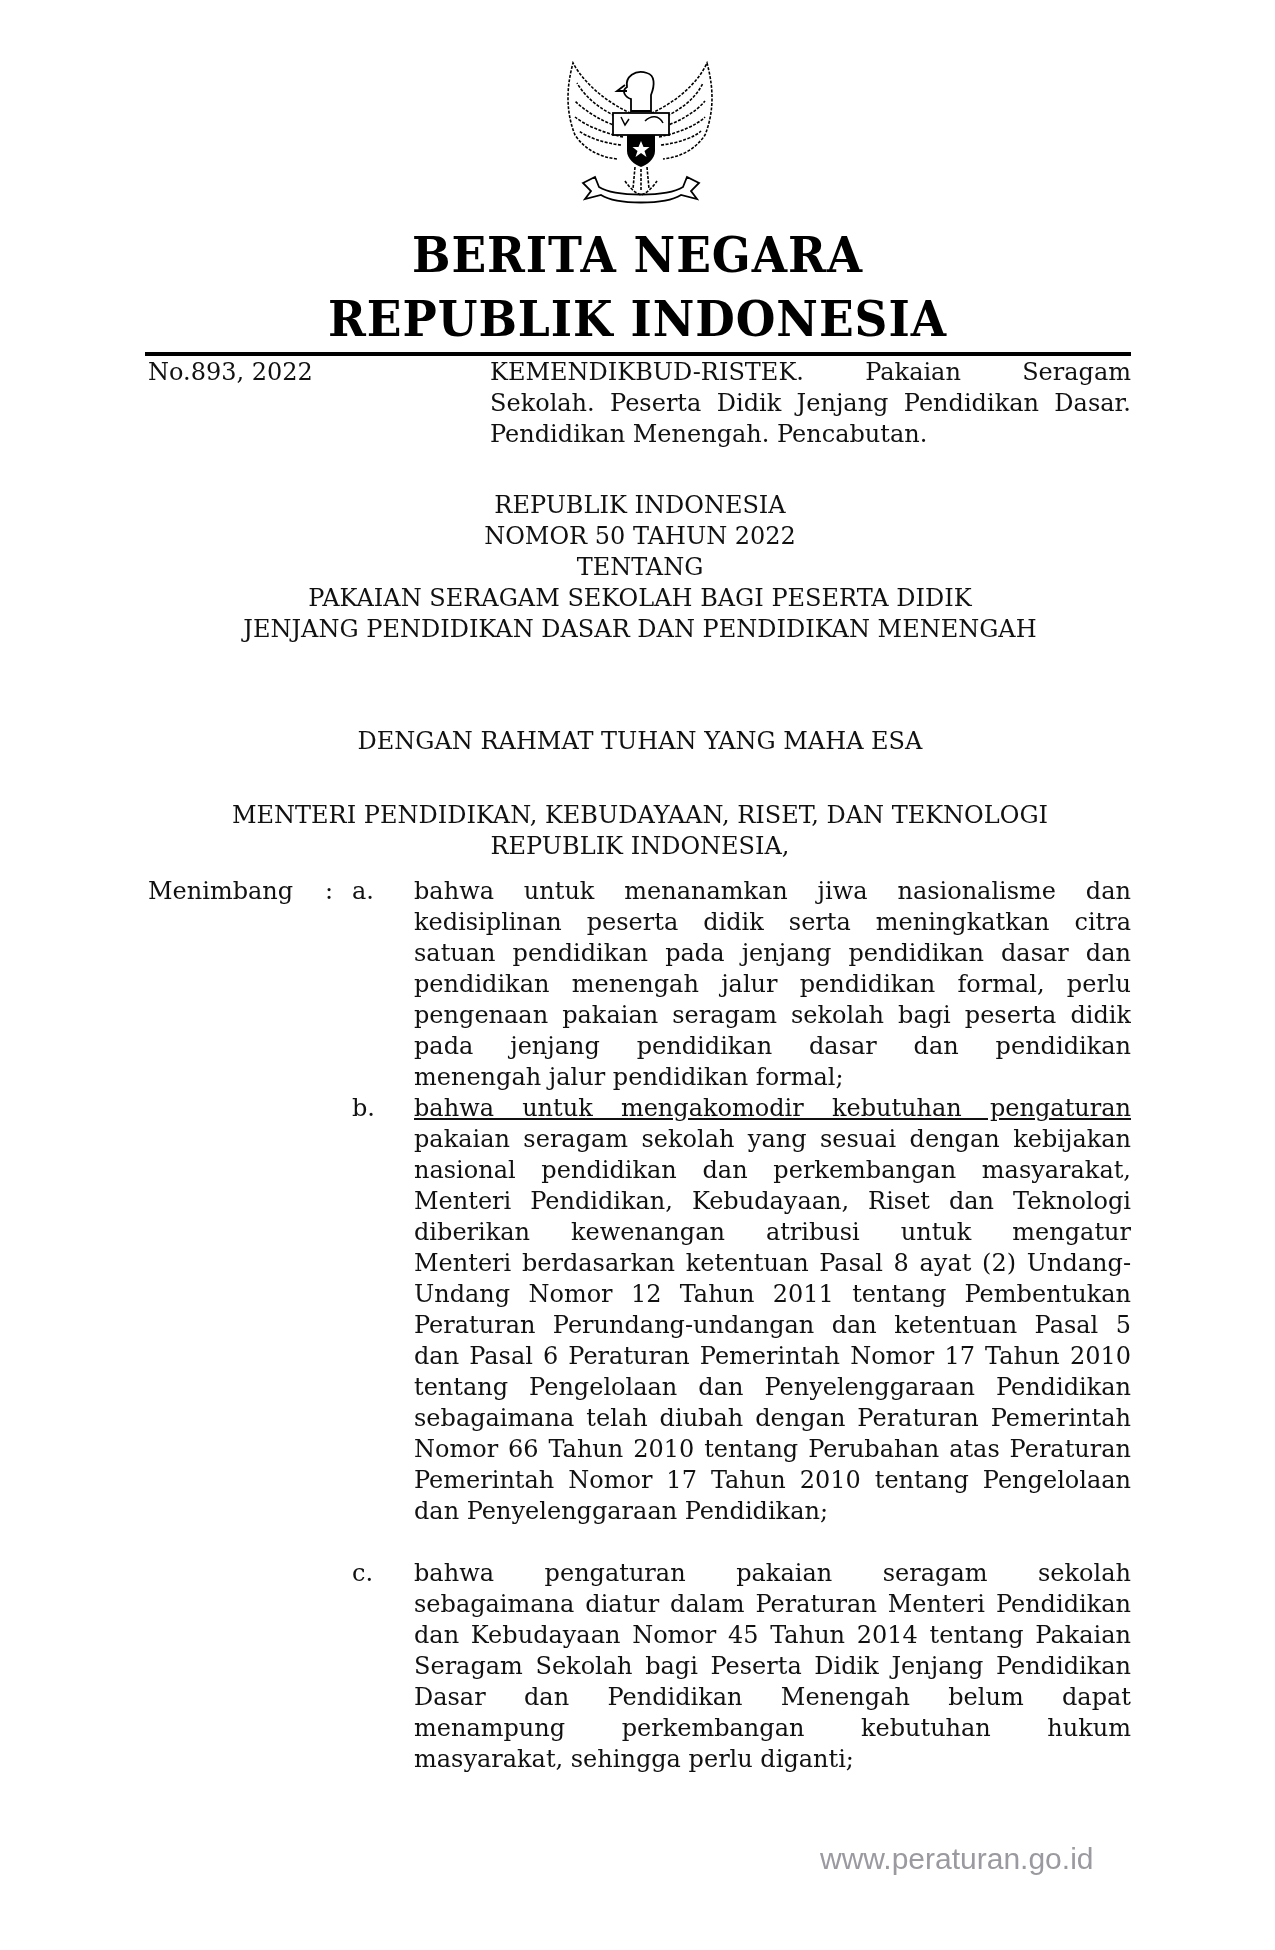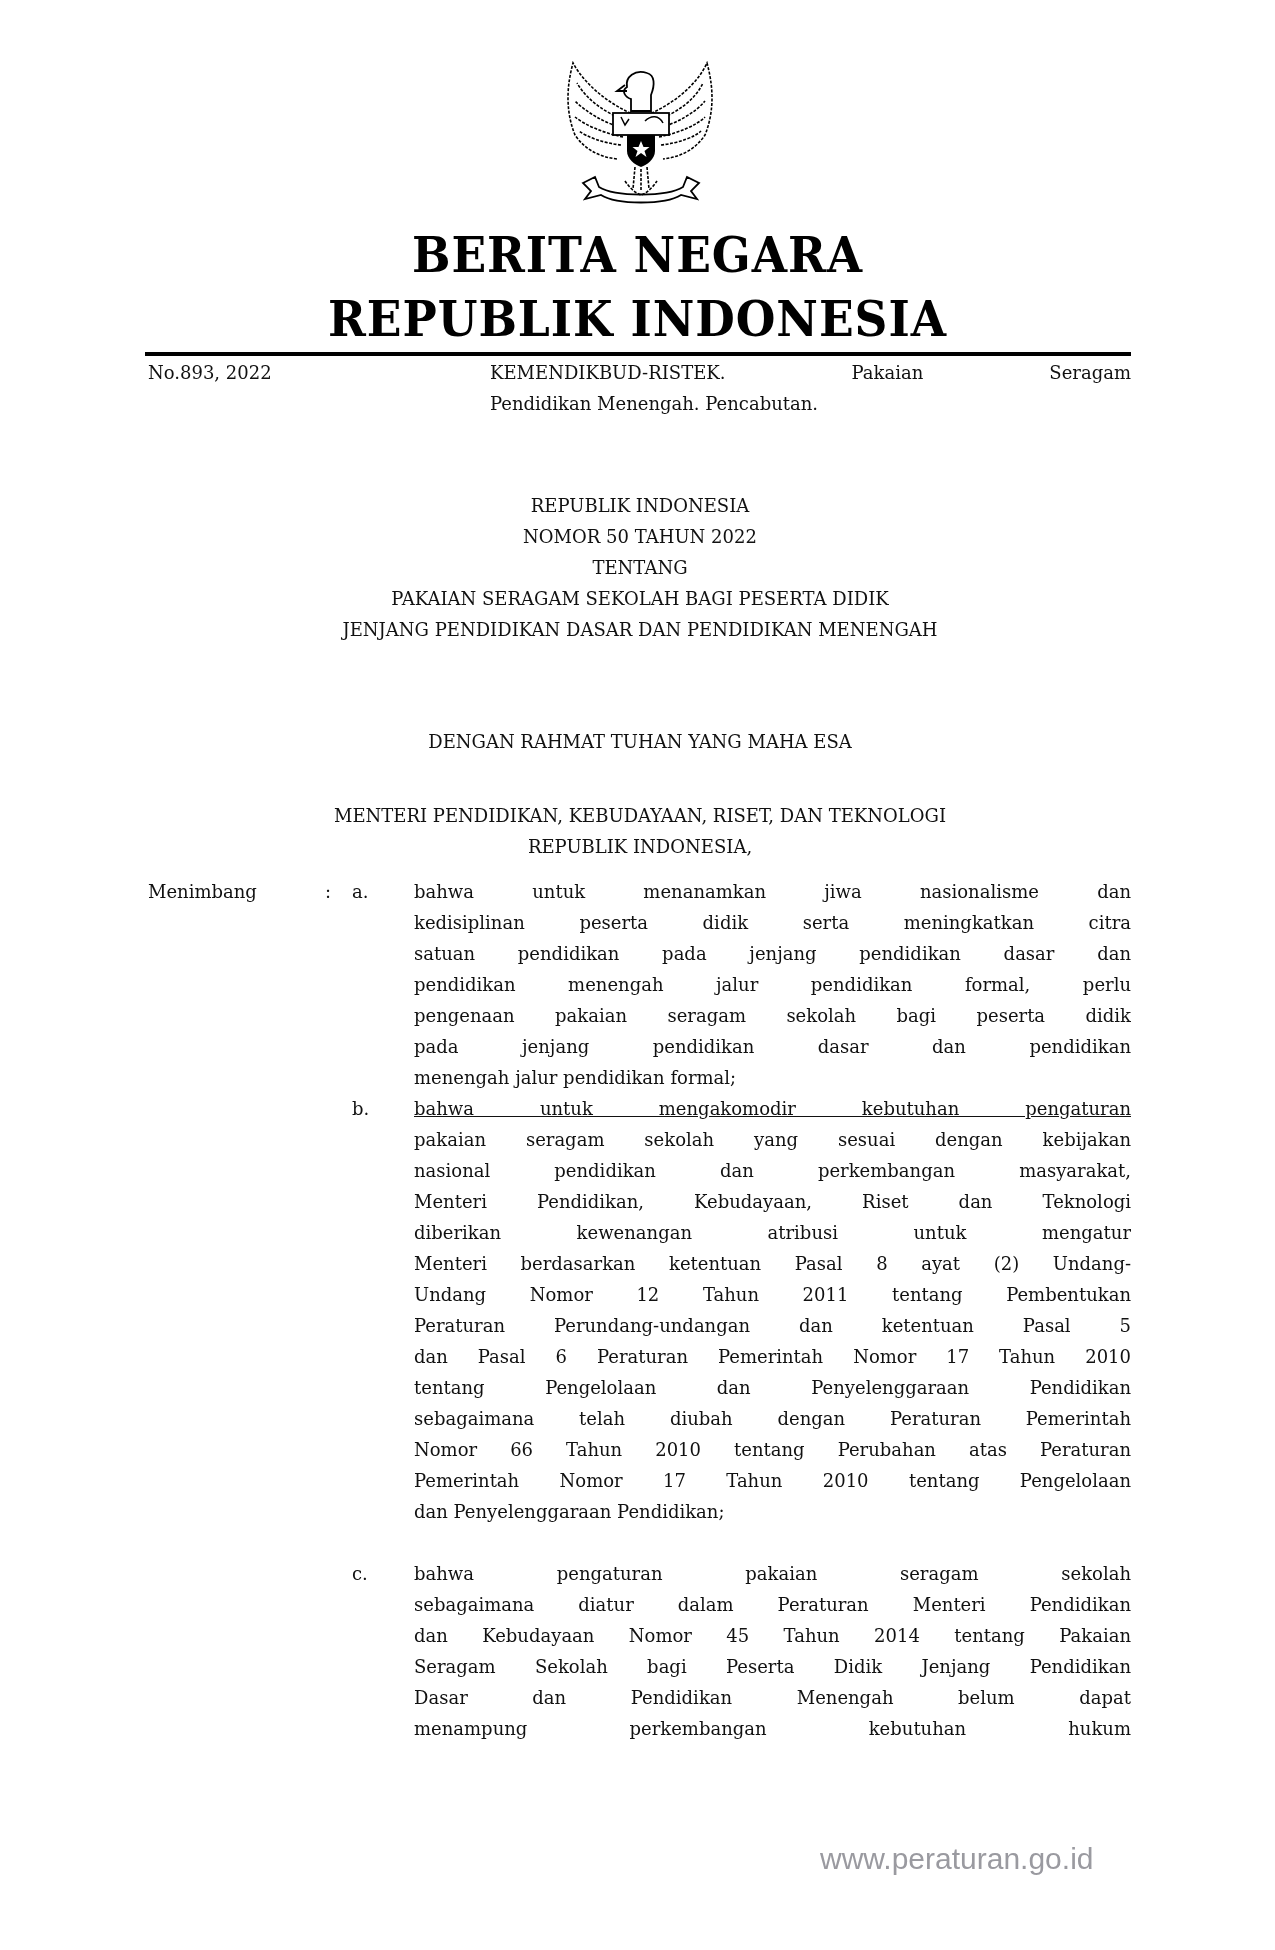--- a/index.html
+++ b/index.html
@@ -18,21 +18,21 @@
     transform: scaleX(0.93); transform-origin: center;
     color: #000;
   }
   .mh1 { top: 226px; }
   .mh2 { top: 290px; }
   .rule {
     position: absolute; left: 145px; top: 352px; width: 986px; height: 4px;
     background: #000;
   }
   .txt {
-    font-size: 18px; line-height: 31px;
+    font-size: 24px; line-height: 31px;
     font-family: "DejaVu Serif", "Liberation Serif", serif;
     transform-origin: left top;
   }
   .number {
     position: absolute; left: 148px; top: 357px;
   }
   .topic {
     position: absolute; left: 490px; top: 357px; width: 641px;
     text-align: justify;
   }
@@ -103,20 +103,21 @@
   </svg>
 </div>
 
 <div class="masthead mh1">BERITA NEGARA</div>
 <div class="masthead mh2">REPUBLIK INDONESIA</div>
 <div class="rule"></div>
 
 <div class="txt number">No.893, 2022</div>
 <div class="txt topic">
   <span class="line" style="white-space: nowrap;">KEMENDIKBUD-RISTEK. Pakaian Seragam</span>
+  <span class="line" style="white-space: nowrap;">Sekolah. Peserta Didik Jenjang Pendidikan Dasar.</span>
   <span class="line last" style="white-space: nowrap;">Pendidikan Menengah. Pencabutan.</span>
 </div>
 
 <div class="txt center-block title-block">
   <span class="line">REPUBLIK INDONESIA</span>
   <span class="line">NOMOR 50 TAHUN 2022</span>
   <span class="line">TENTANG</span>
   <span class="line">PAKAIAN SERAGAM SEKOLAH BAGI PESERTA DIDIK</span>
   <span class="line">JENJANG PENDIDIKAN DASAR DAN PENDIDIKAN MENENGAH</span>
 </div>
@@ -162,16 +163,17 @@
       <span class="line last" style="white-space: nowrap;">dan Penyelenggaraan Pendidikan;</span>
     </div>
     <div class="txt item-letter" style="top: 1558px;">c.</div>
     <div class="txt item-body" style="top: 1558px;">
       <span class="line" style="white-space: nowrap;">bahwa pengaturan pakaian seragam sekolah</span>
       <span class="line" style="white-space: nowrap;">sebagaimana diatur dalam Peraturan Menteri Pendidikan</span>
       <span class="line" style="white-space: nowrap;">dan Kebudayaan Nomor 45 Tahun 2014 tentang Pakaian</span>
       <span class="line" style="white-space: nowrap;">Seragam Sekolah bagi Peserta Didik Jenjang Pendidikan</span>
       <span class="line" style="white-space: nowrap;">Dasar dan Pendidikan Menengah belum dapat</span>
       <span class="line" style="white-space: nowrap;">menampung perkembangan kebutuhan hukum</span>
+      <span class="line last" style="white-space: nowrap;">masyarakat, sehingga perlu diganti;</span>
     </div>
   </div>
 
 <div class="watermark">www.peraturan.go.id</div>
 
 </body></html>

